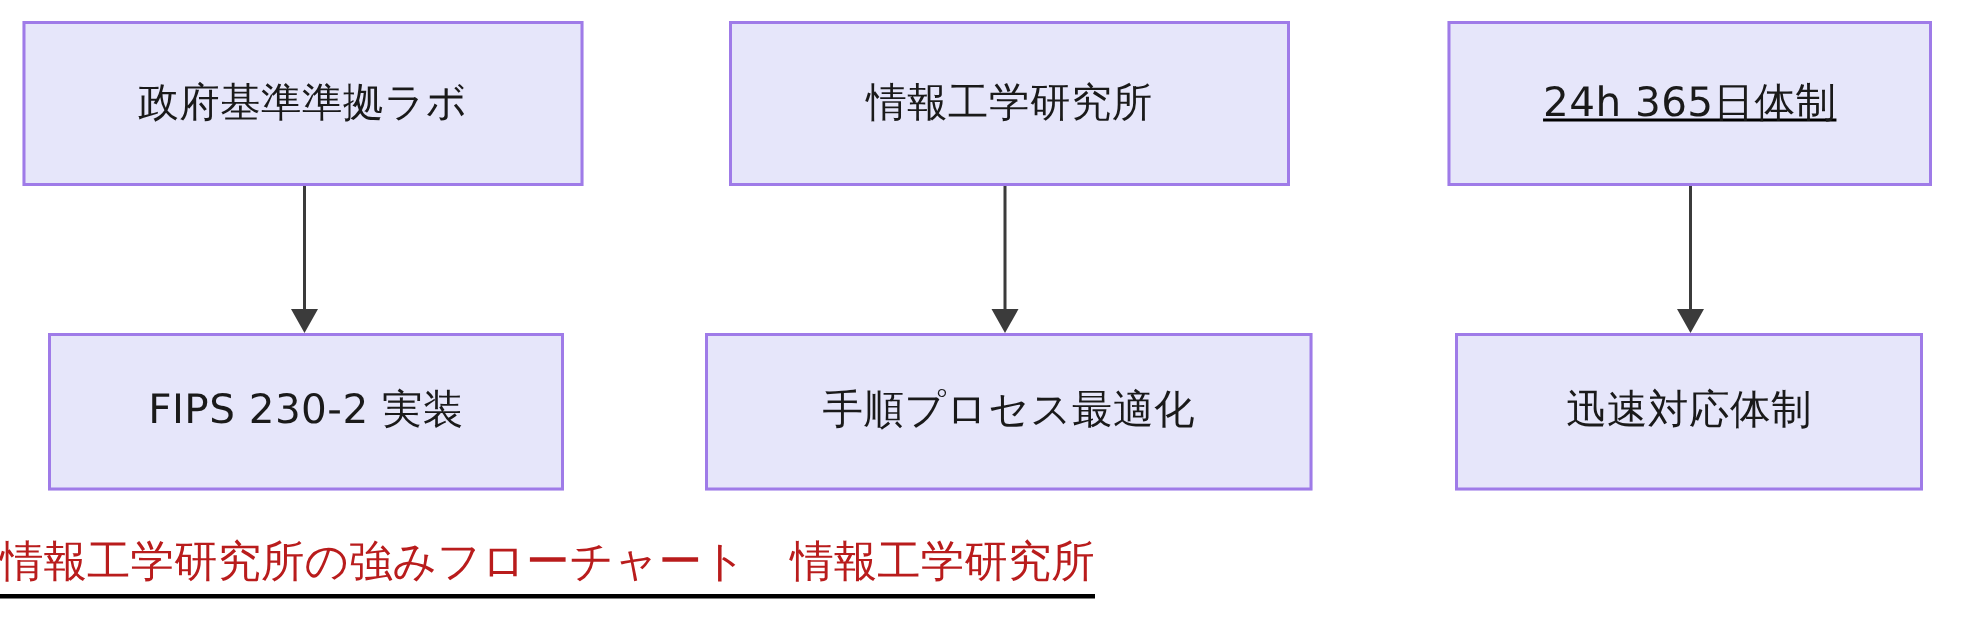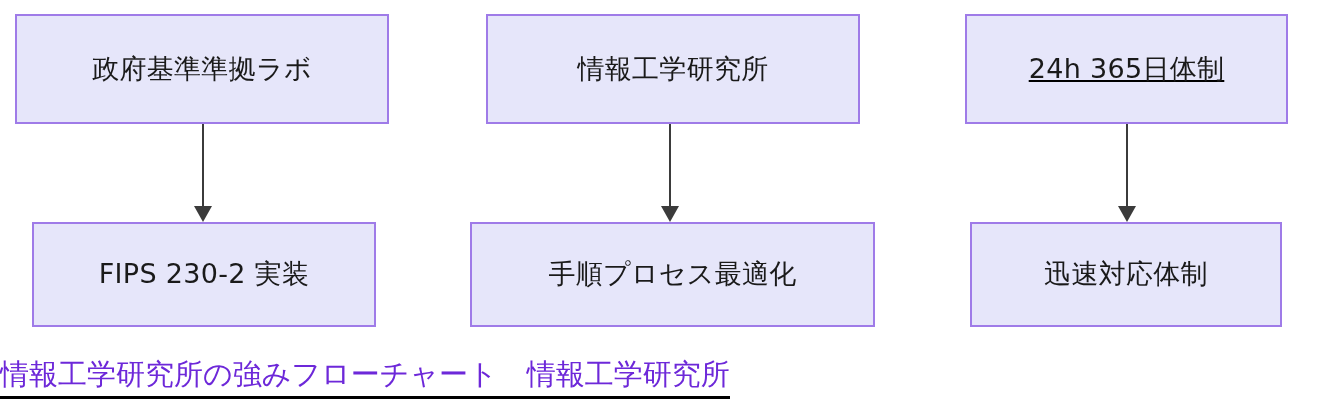--- a/index.html
+++ b/index.html
@@ -76,21 +76,21 @@
   #connector-team-process      { left: 659px; }
   #connector-availability-resp { left: 1116px; }
 
   
   #caption {
     position: absolute;
     left: 0px;
     top: 355px;
     font-size: 29px;
     line-height: 1.35;
-    color: #6d28d9;
+    color: #b91c1c;
     white-space: nowrap;
   }
   #caption .caption-text {
     border-bottom: 3px solid #000000;
     padding-bottom: 2px;
     display: inline-block;
   }
 </style>
 </head>
 <body>

